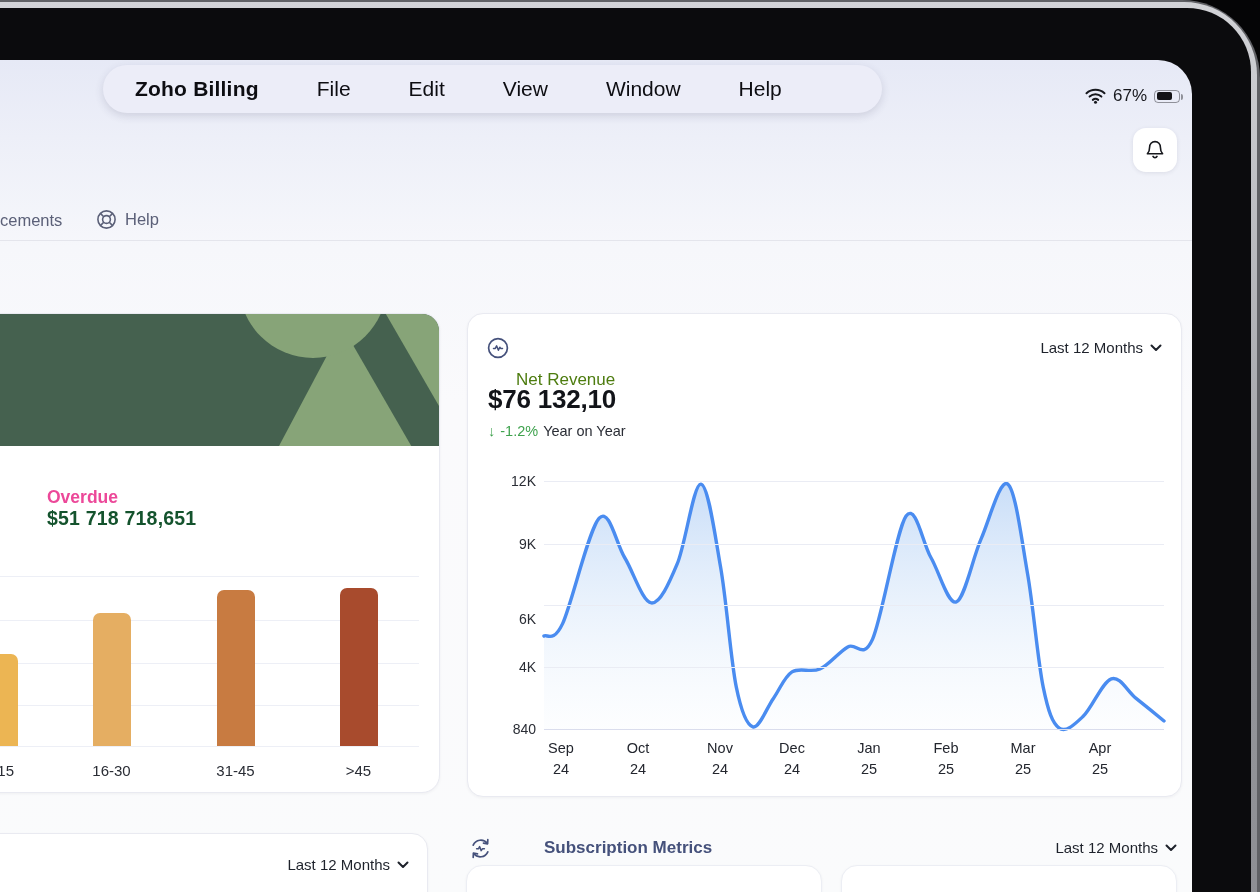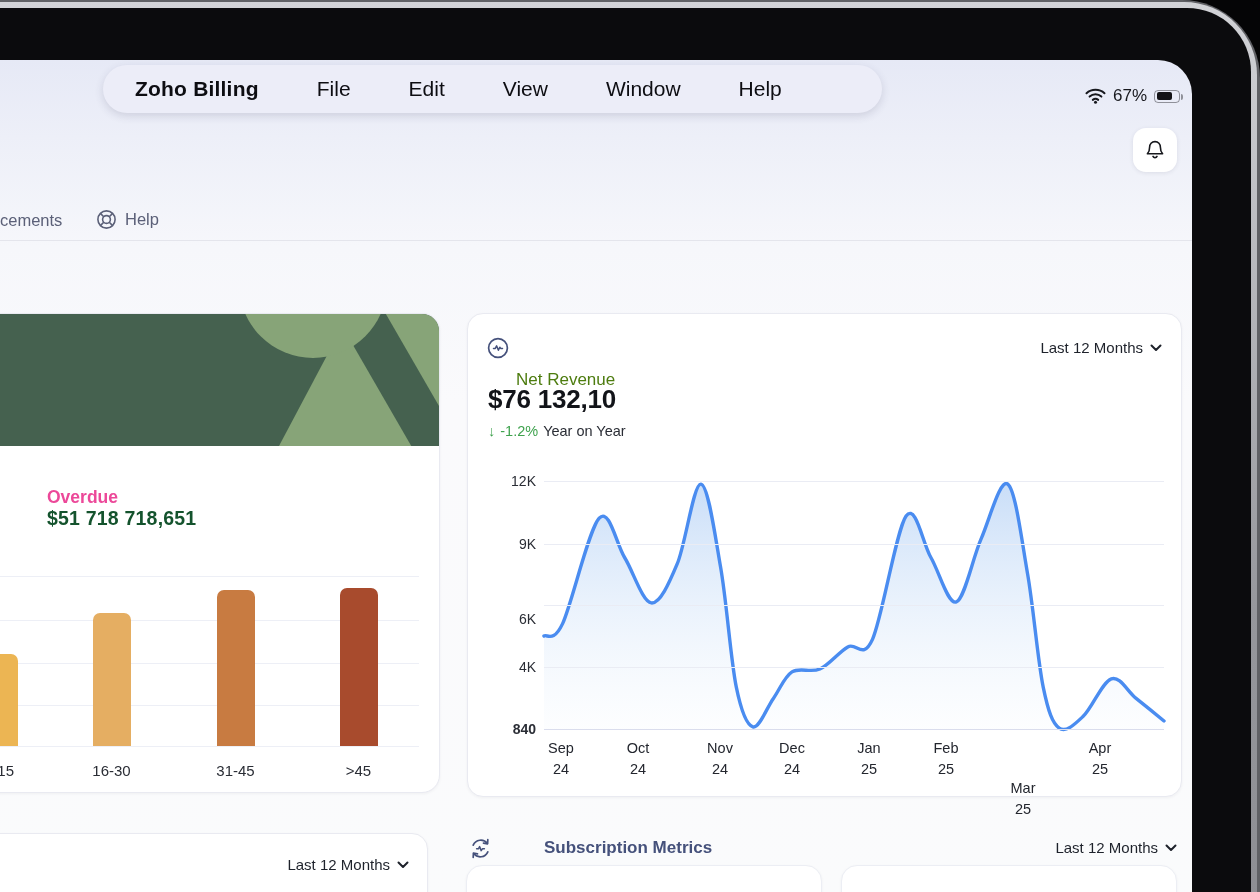--- a/index.html
+++ b/index.html
@@ -199,21 +199,21 @@
       </div>
     <div class="nr-grid" style="top: 167px;"></div>
         <div class="nr-ylab" style="top: 159px;">12K</div>
         <div class="nr-grid" style="top: 230px;"></div>
         <div class="nr-ylab" style="top: 222px;">9K</div>
         <div class="nr-grid" style="top: 291px;"></div>
         <div class="nr-ylab" style="top: 297px;">6K</div>
         <div class="nr-grid" style="top: 353px;"></div>
         <div class="nr-ylab" style="top: 345px;">4K</div>
         <div class="nr-grid base" style="top: 415px;"></div>
-        <div class="nr-ylab" style="top: 407px; font-weight: bold;">840</div>
+        <div class="nr-ylab" style="top: 407px;">840</div>
         <div class="nr-xlab" style="left: 63px;">
           <div>Sep</div>
           <div>24</div>
         </div>
         <div class="nr-xlab" style="left: 140px;">
           <div>Oct</div>
           <div>24</div>
         </div>
         <div class="nr-xlab" style="left: 222px;">
           <div>Nov</div>
@@ -224,21 +224,21 @@
           <div>24</div>
         </div>
         <div class="nr-xlab" style="left: 371px;">
           <div>Jan</div>
           <div>25</div>
         </div>
         <div class="nr-xlab" style="left: 448px;">
           <div>Feb</div>
           <div>25</div>
         </div>
-        <div class="nr-xlab" style="left: 525px; margin-top: 40px;">
+        <div class="nr-xlab" style="left: 525px;">
           <div>Mar</div>
           <div>25</div>
         </div>
         <div class="nr-xlab" style="left: 602px;">
           <div>Apr</div>
           <div>25</div>
         </div>
       </div>
 
     <div class="sub-row">

